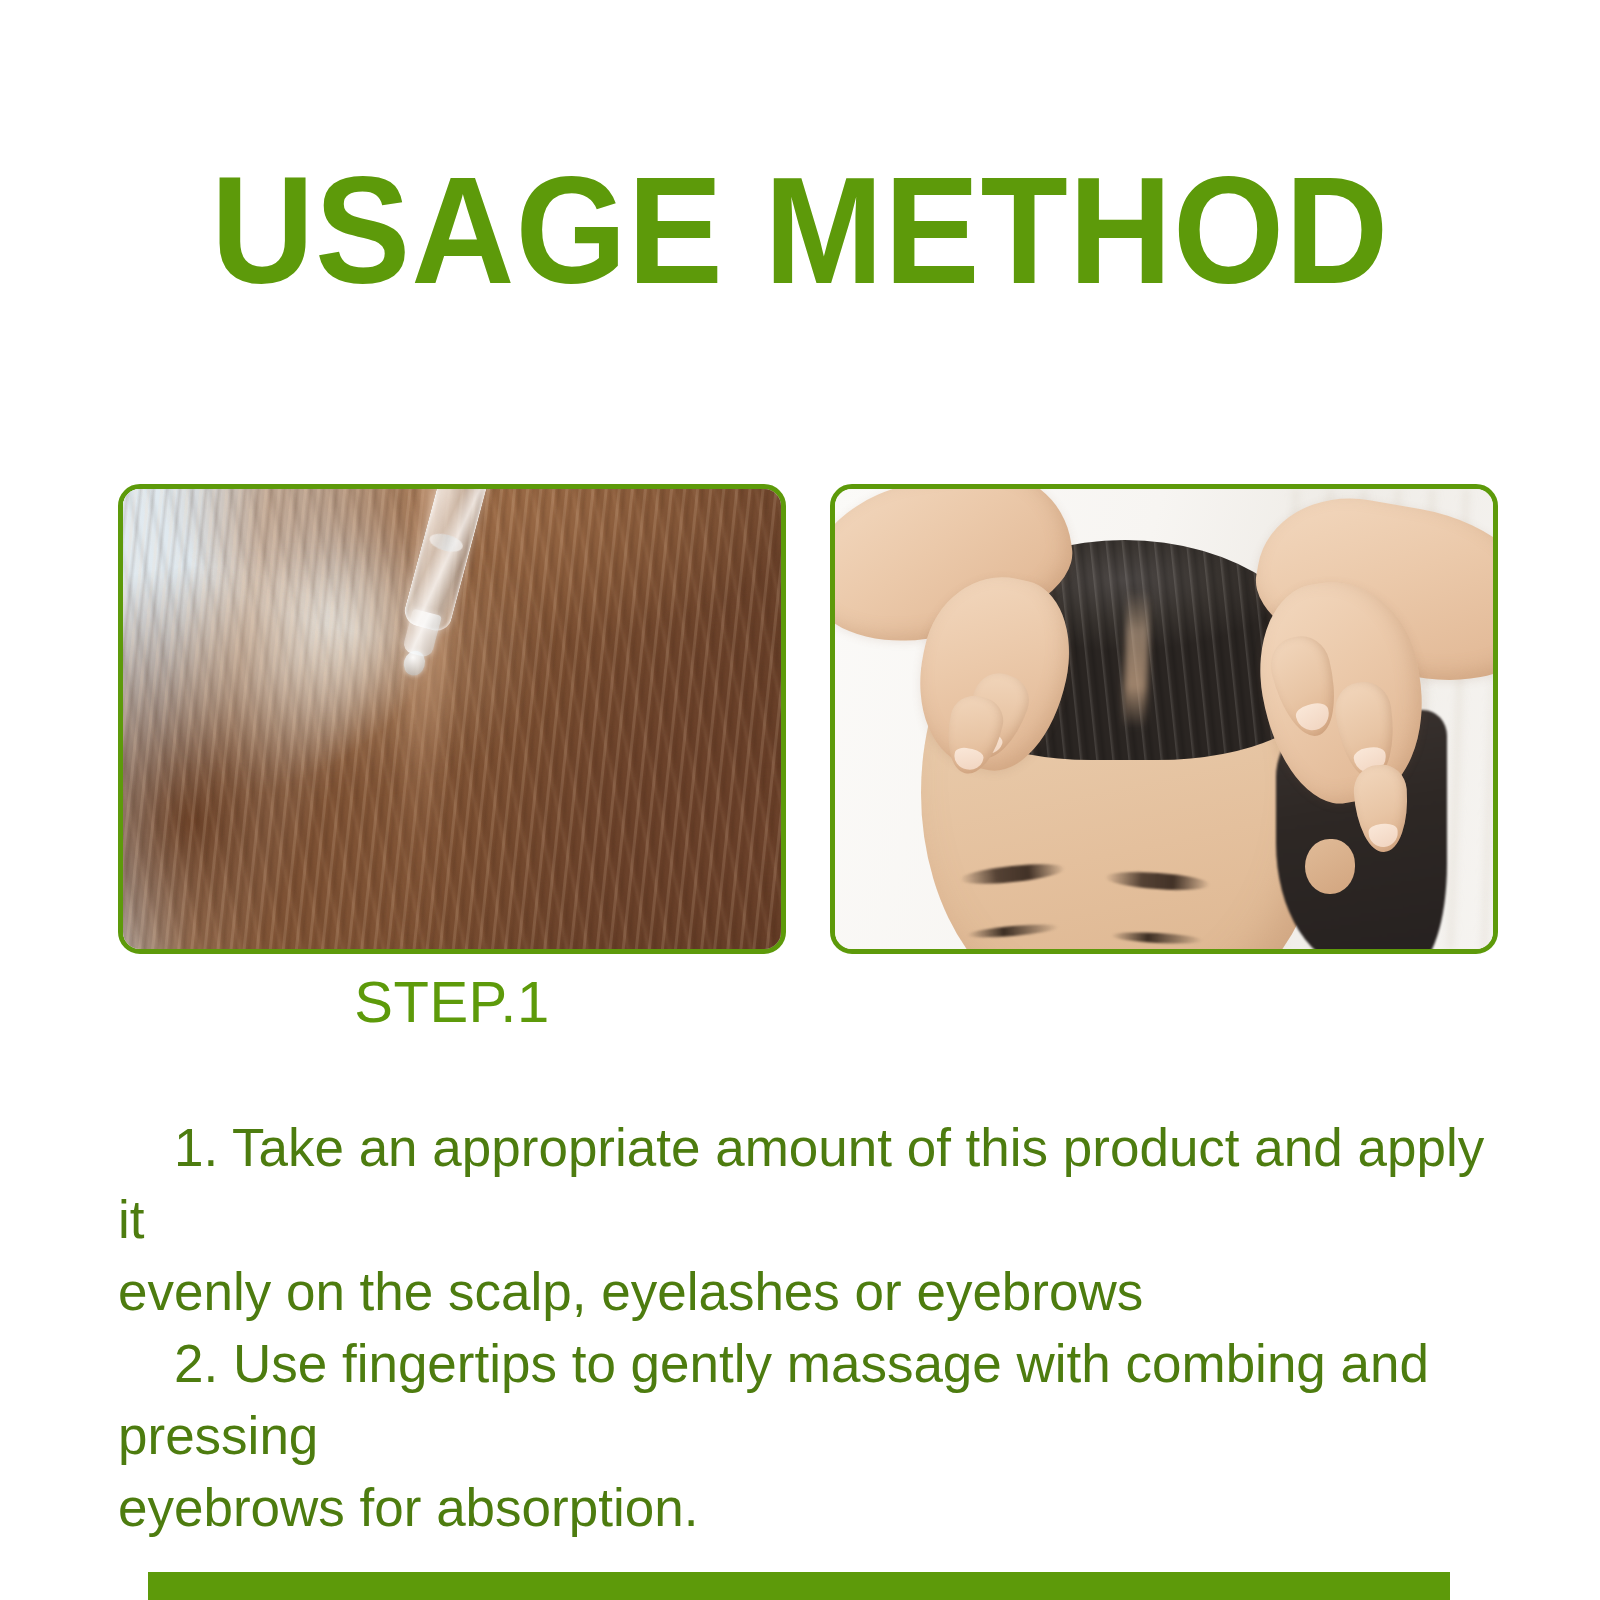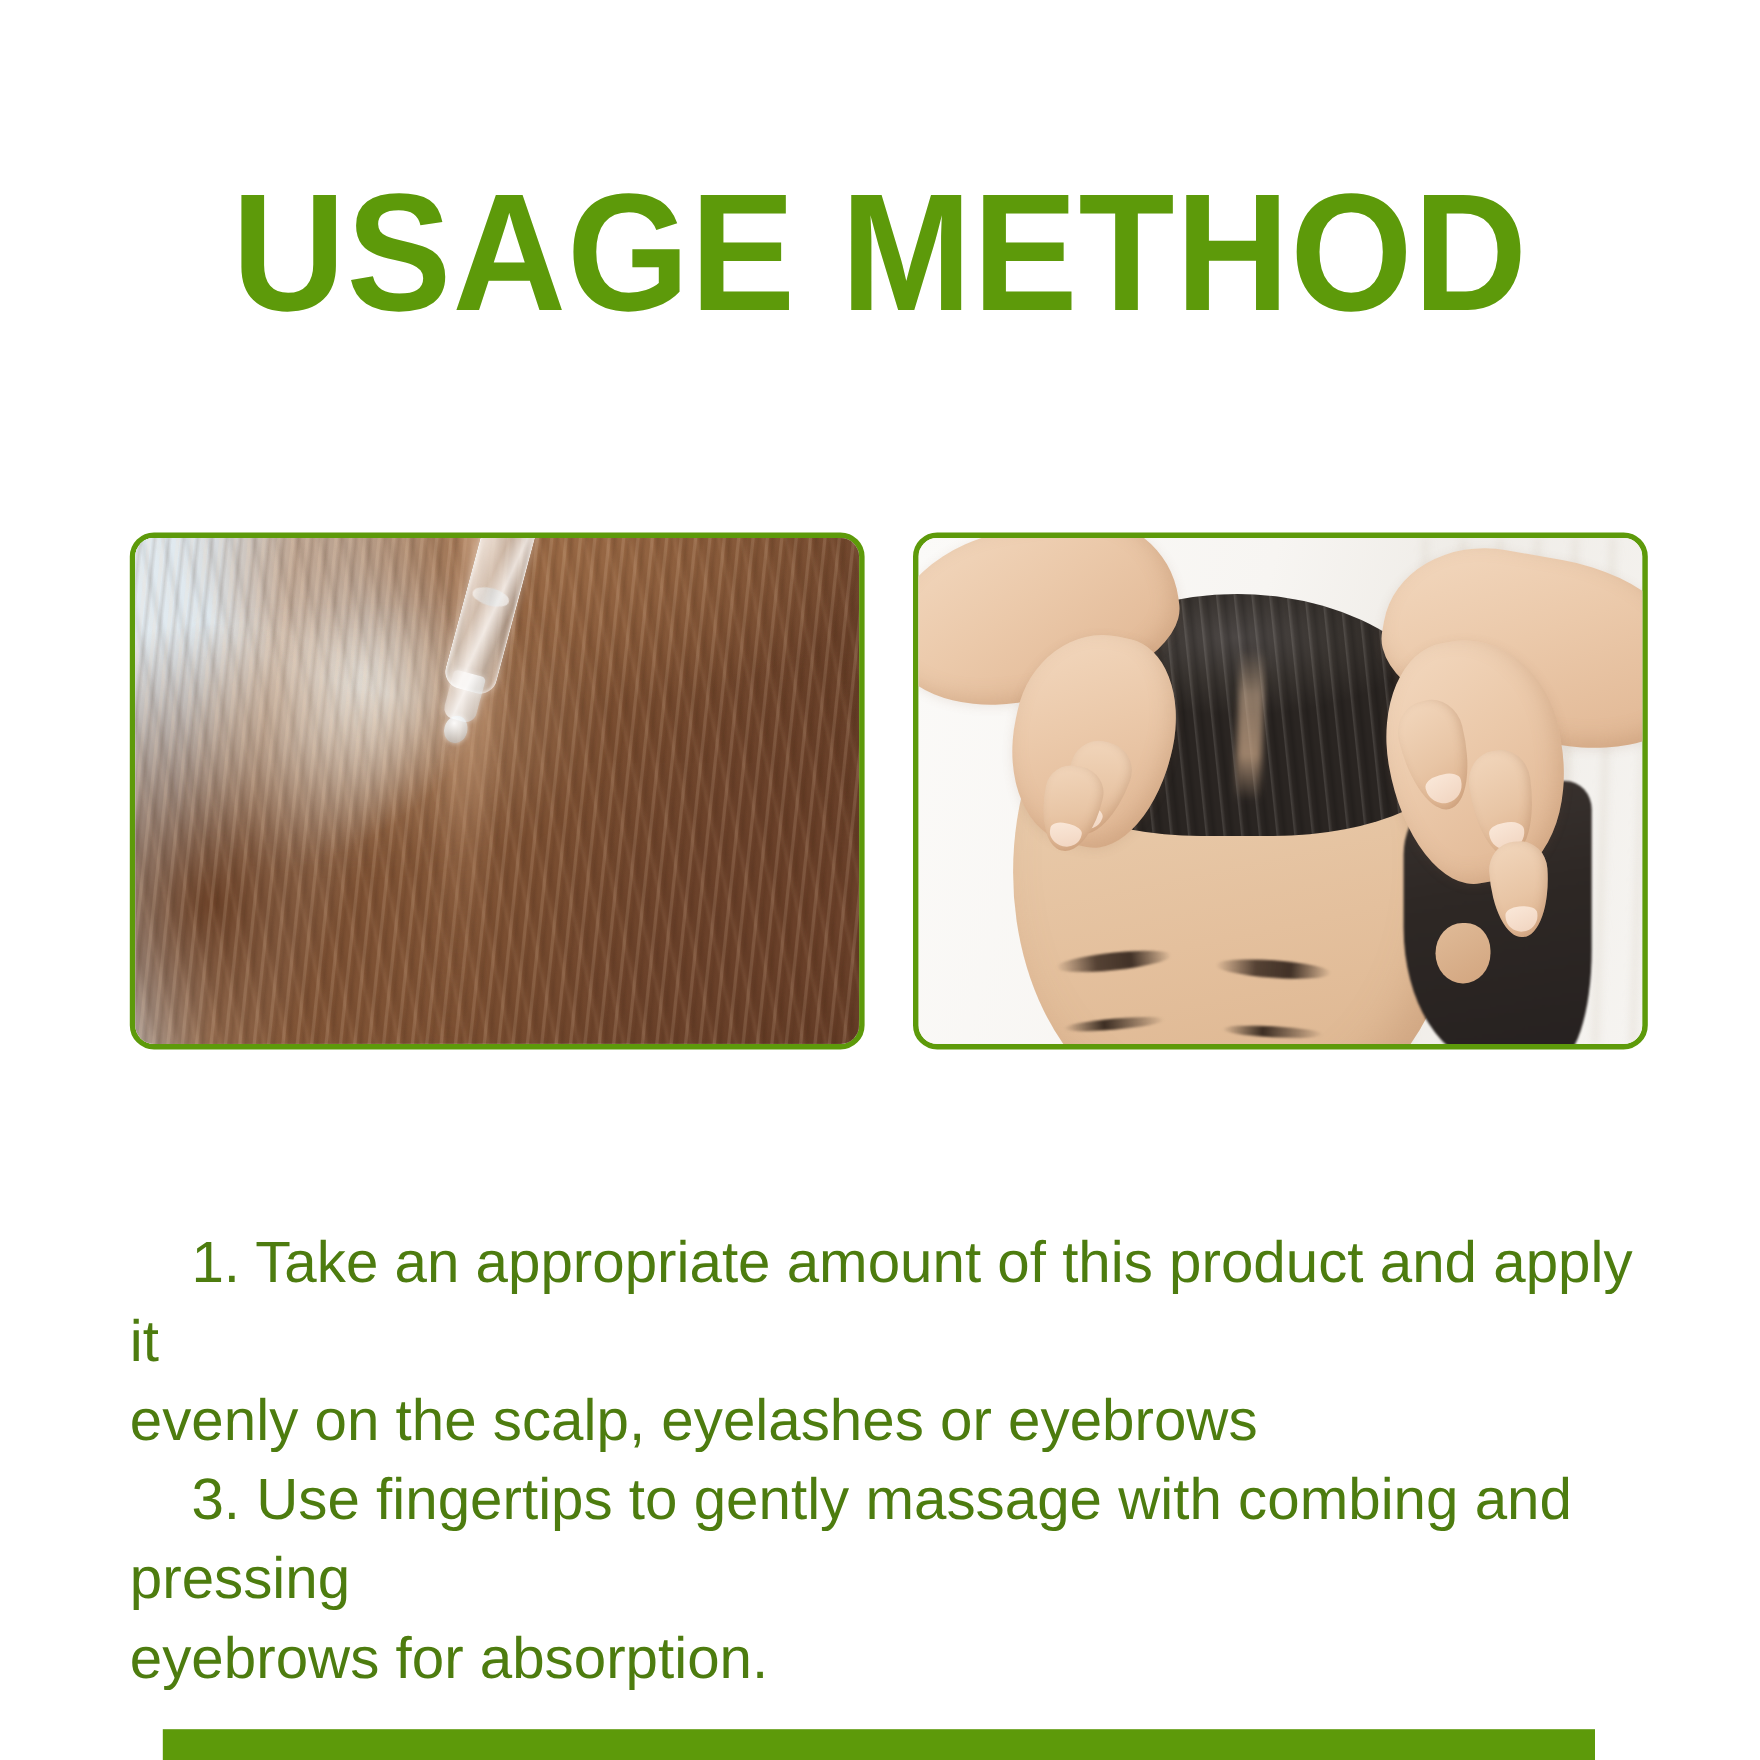--- a/index.html
+++ b/index.html
@@ -465,22 +465,23 @@
           <span class="nail"></span>
         </div>
       <div class="finger fr3">
           <span class="nail"></span>
         </div>
     </div>
   </div>
 </div>
 
 <div class="steps">
+  <div class="step-label">STEP.1</div>
 </div>
 
 <div class="body-text">
   <p class="indent">1. Take an appropriate amount of this product and apply it</p>
   <p>evenly on the scalp, eyelashes or eyebrows</p>
-  <p class="indent">3. Use fingertips to gently massage with combing and pressing</p>
+  <p class="indent">2. Use fingertips to gently massage with combing and pressing</p>
   <p>eyebrows for absorption.</p>
 </div>
 
 <div class="bottom-bar"></div>
 
 </body></html>

